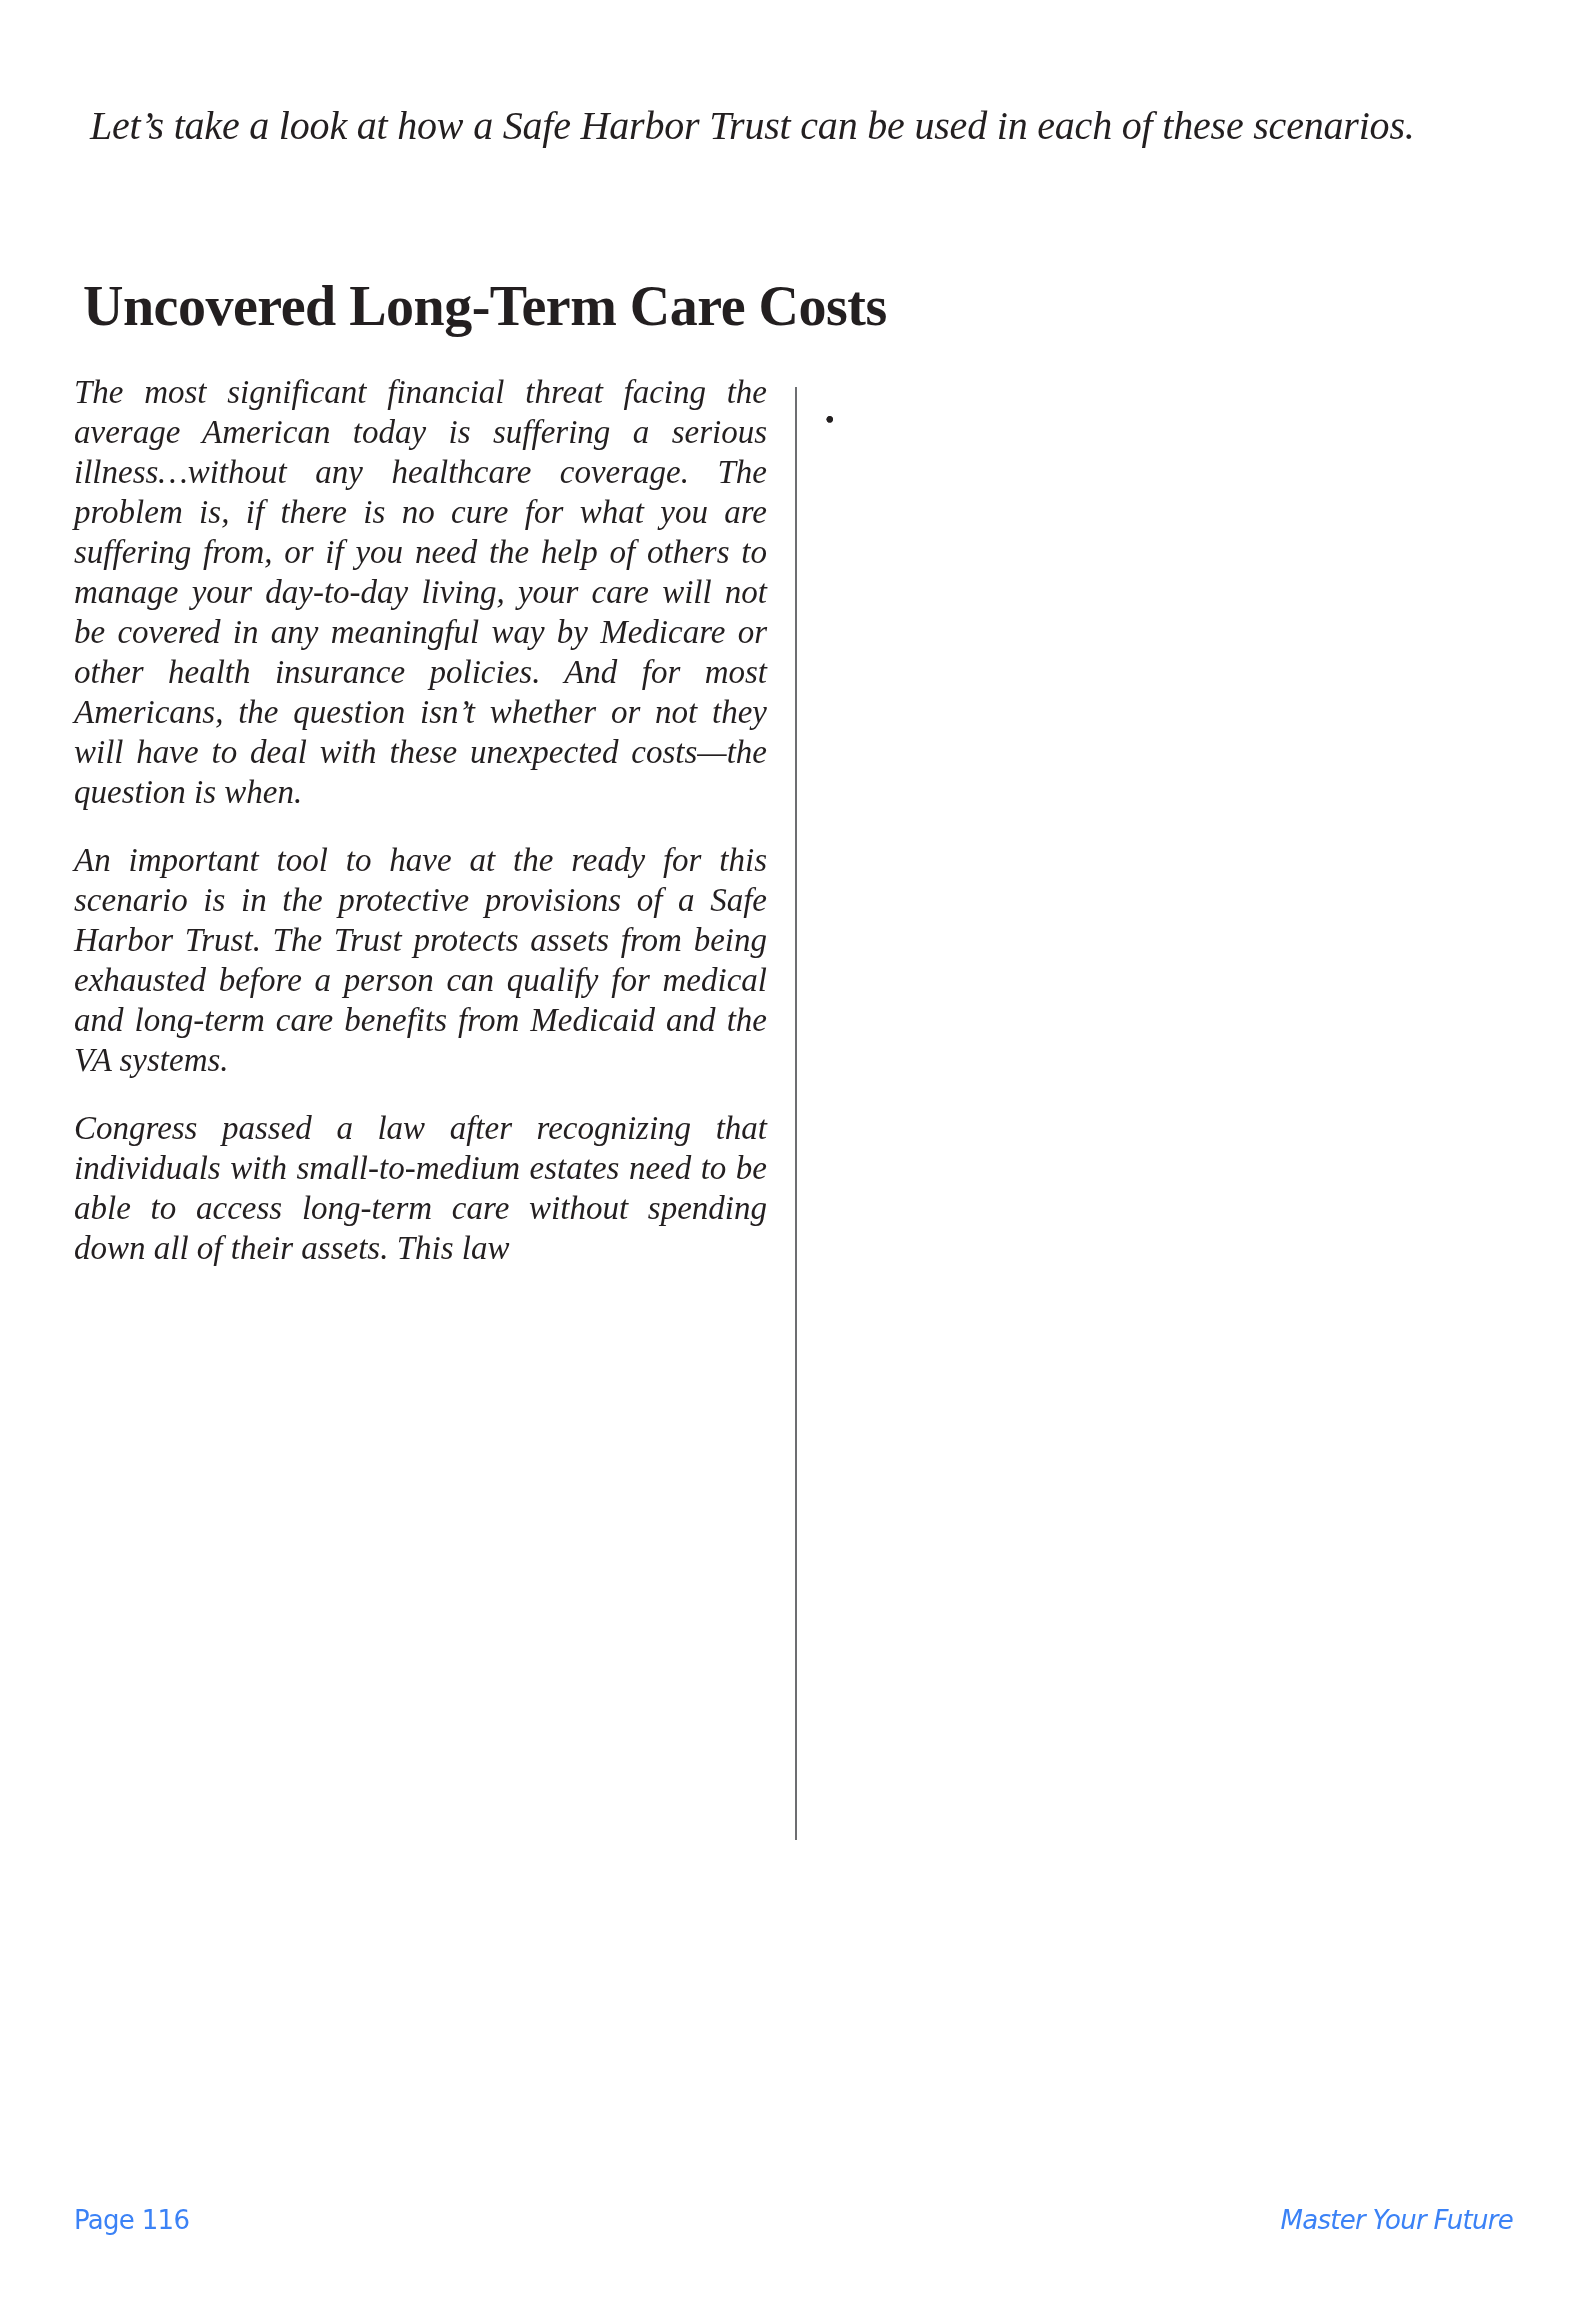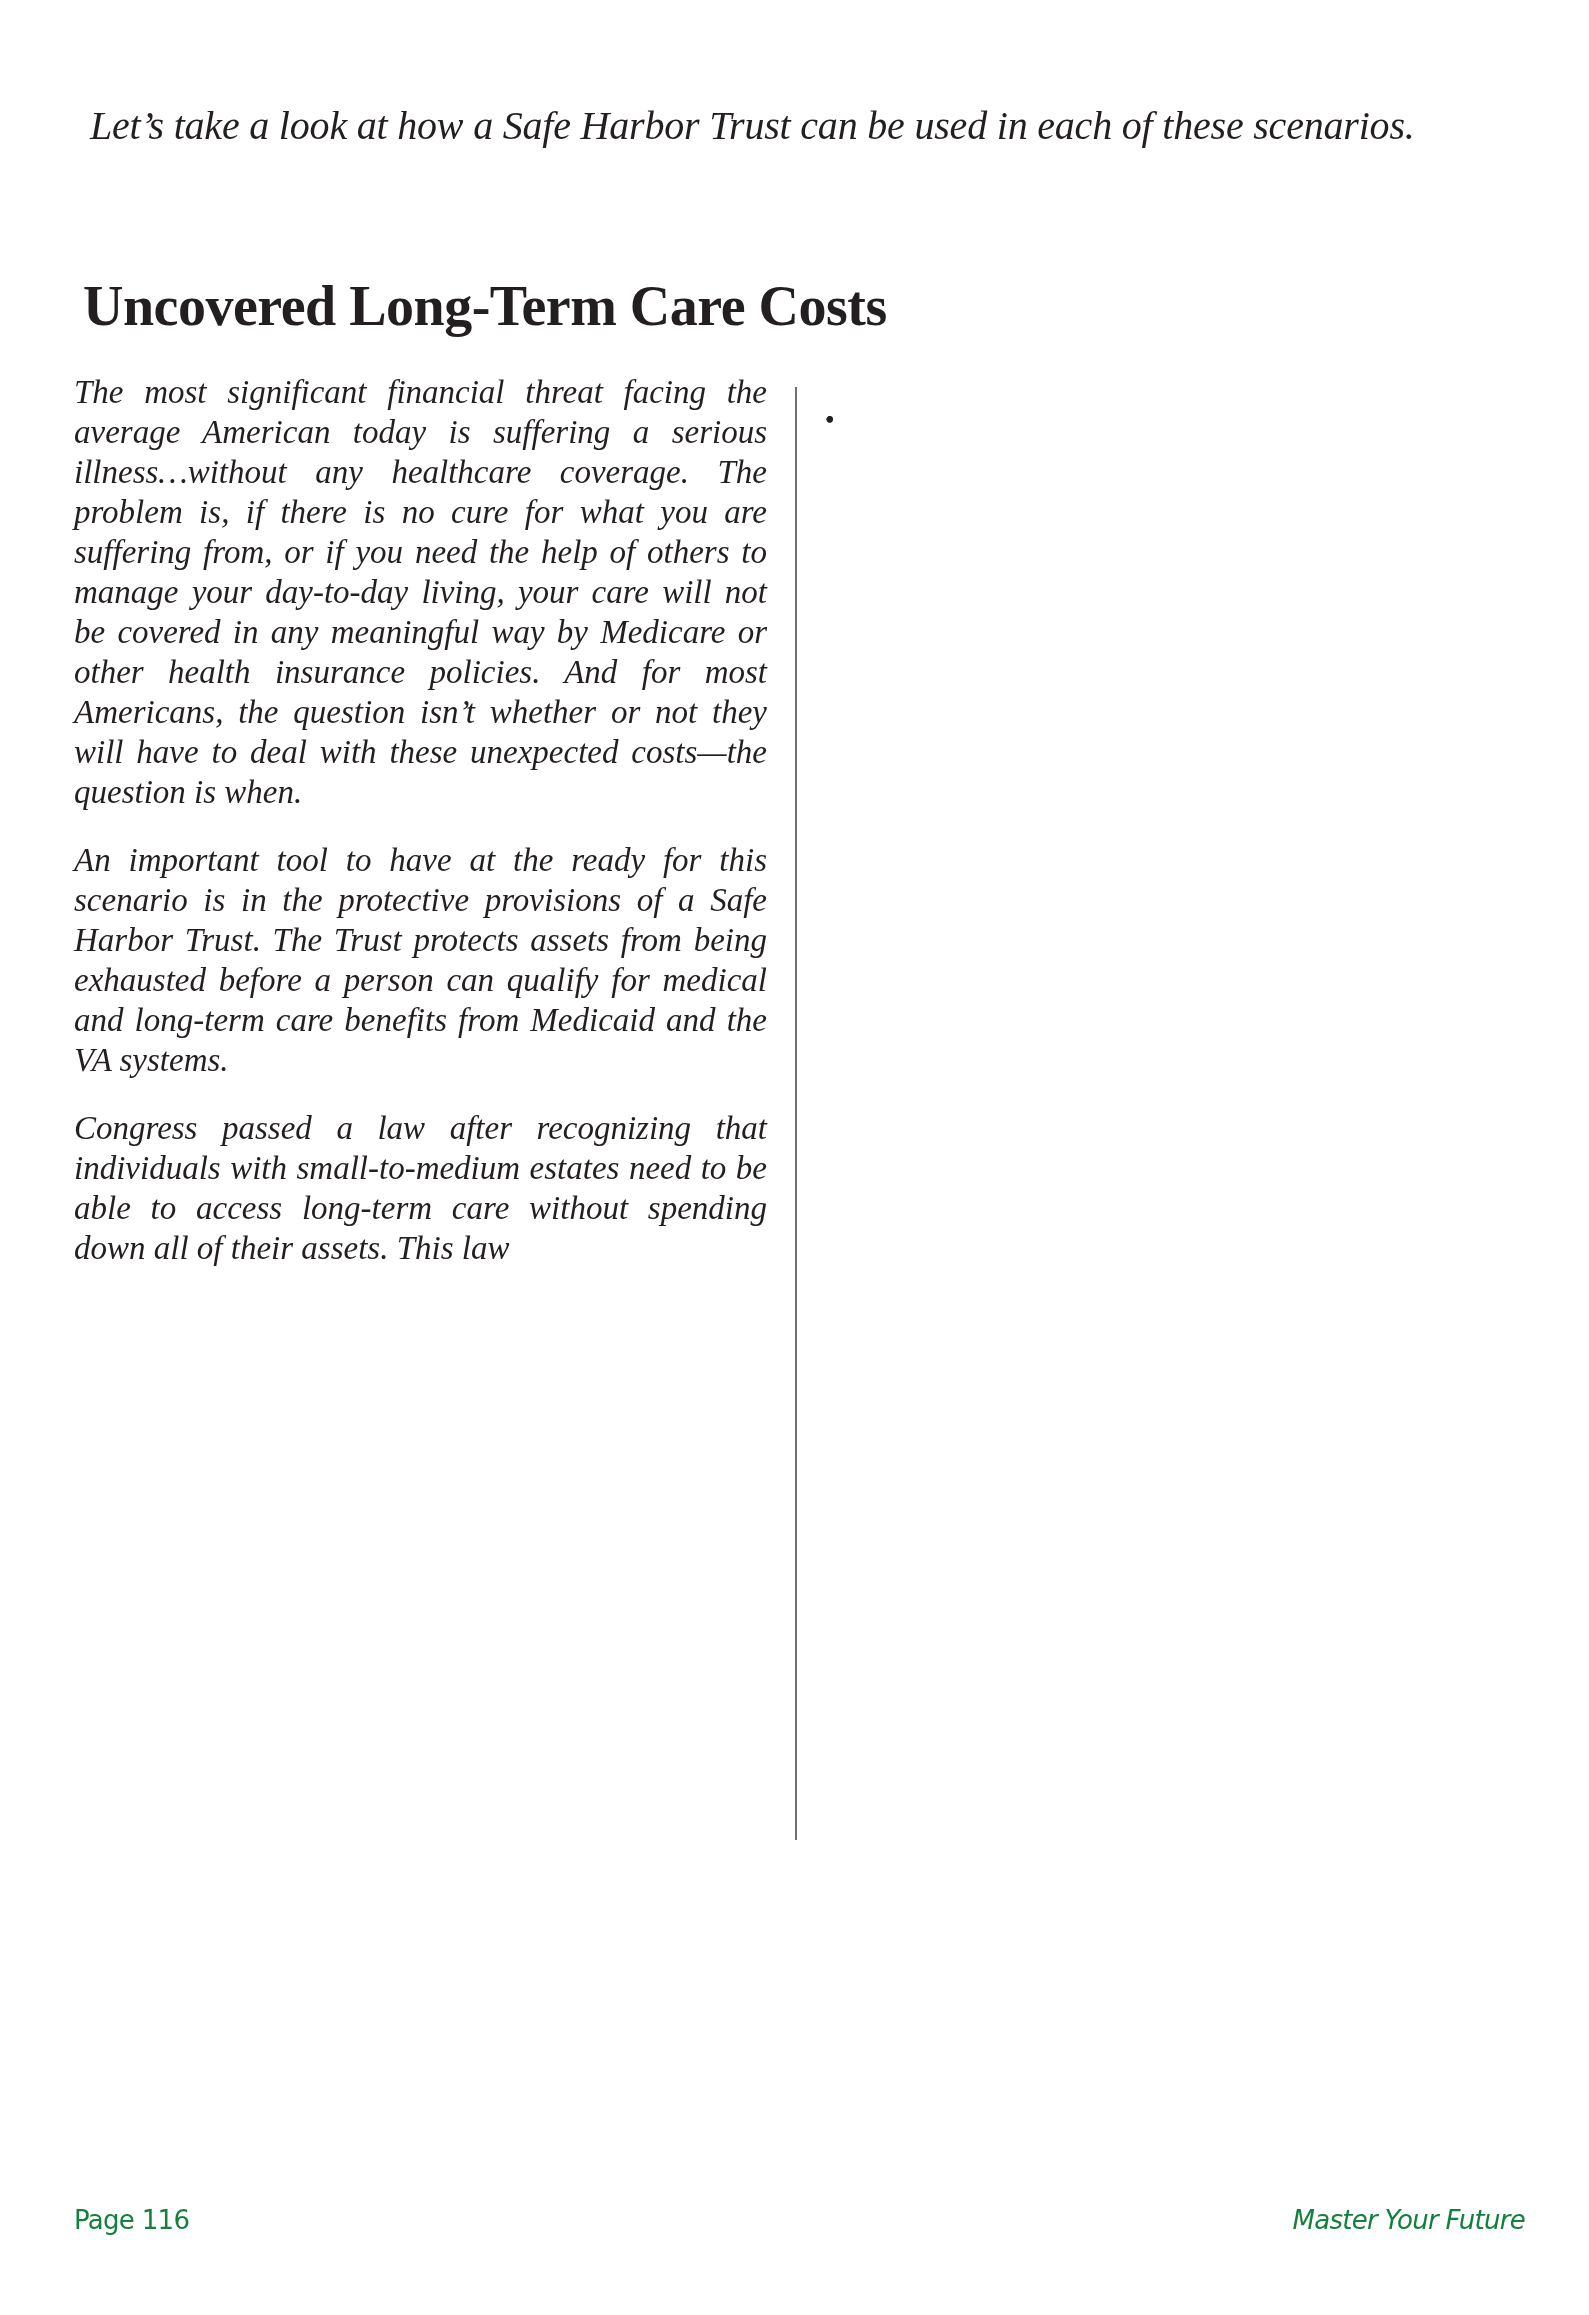--- a/index.html
+++ b/index.html
@@ -85,25 +85,25 @@
       top: 0;
       font-size: 27px;
     }
     .footer-left, .footer-right {
       position: absolute;
       top: 2204px;
       font-family: "DejaVu Sans", "Liberation Sans", sans-serif;
       font-size: 26px;
       line-height: 33px;
       letter-spacing: -0.7px;
-      color: #15803d;
+      color: #3b82f6;
     }
     .footer-left { left: 74px; }
     .footer-right {
-      right: 64px;
+      right: 76px;
       font-style: italic;
       text-align: center;
     }
   </style>
 </head>
 <body>
 
 <p class="intro">Let’s take a look at how a Safe Harbor Trust can be used in each of these scenarios.</p>
 
 <h1 class="section-title">Uncovered Long-Term Care Costs</h1>

